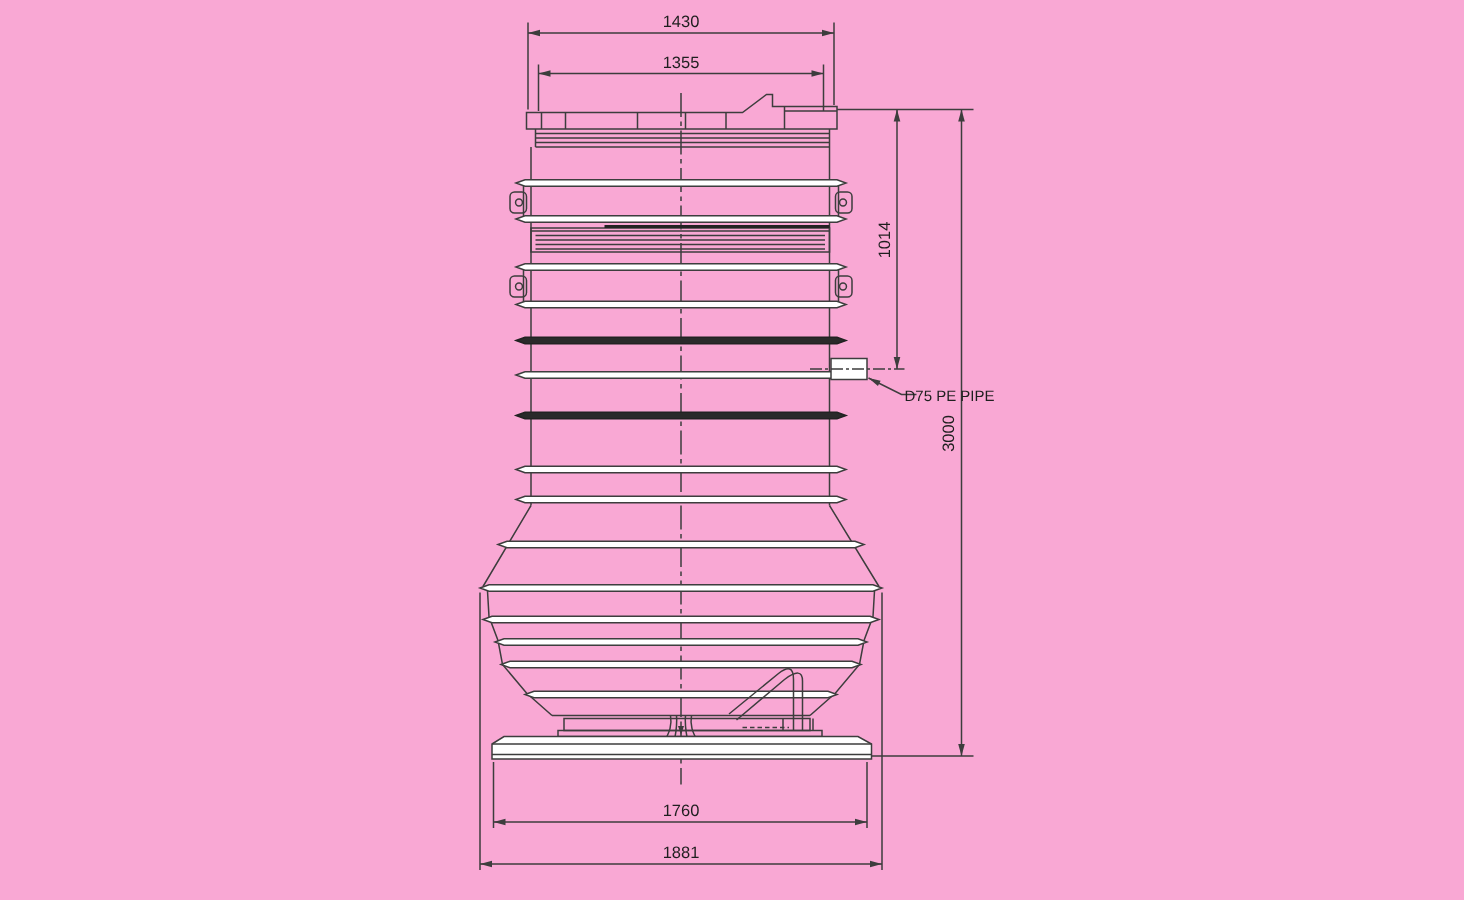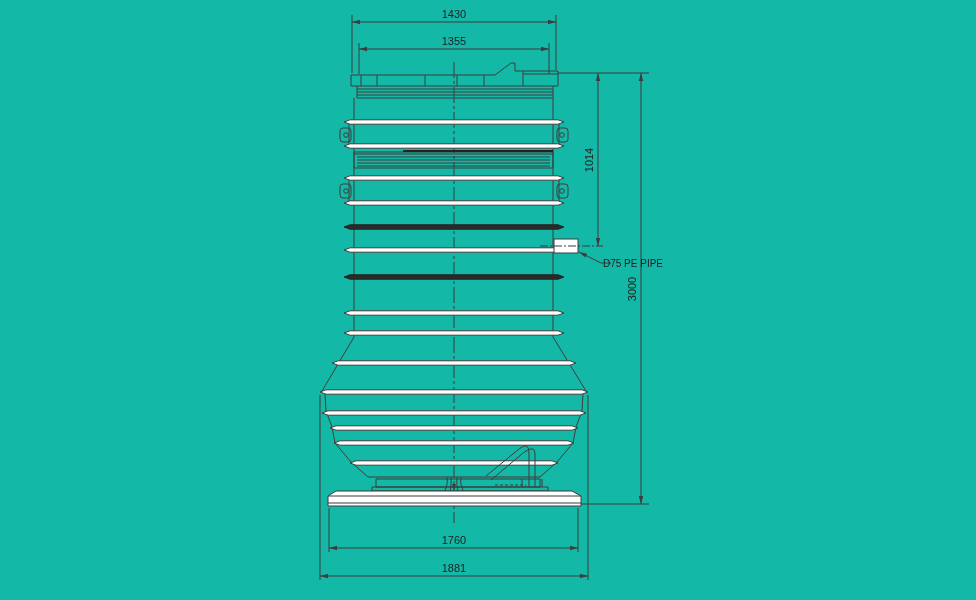--- a/index.html
+++ b/index.html
@@ -1,16 +1,16 @@
 <!DOCTYPE html>
 <html><head>
 <meta charset="utf-8">
 <style>
   html,body{margin:0;padding:0;background:#ffffff;}
-  #stage{position:relative;width:976px;height:600px;background:#14b8a6;overflow:hidden;
+  #stage{position:relative;width:976px;height:600px;background:#f9a8d4;overflow:hidden;
          font-family:"Liberation Sans", sans-serif;}
   svg{position:absolute;left:0;top:0;}
   svg text{font-family:"Liberation Sans", sans-serif;font-size:11px;fill:#1f1f1f;}
   svg text.small{font-size:10px;}
   .ln{stroke:#3d3d3d;stroke-width:1;fill:none;}
   .thick{stroke:#222222;stroke-width:2;}
   .fillw{fill:#ffffff;}
   .filld{fill:#2a2a2a;stroke:#222222;}
   .arrow{fill:#3d3d3d;stroke:none;}
 </style>

